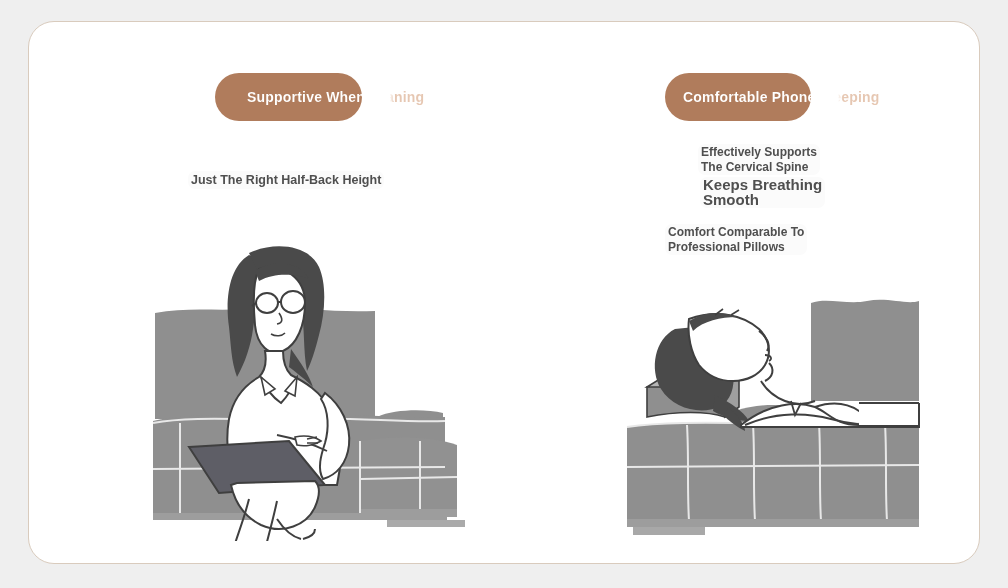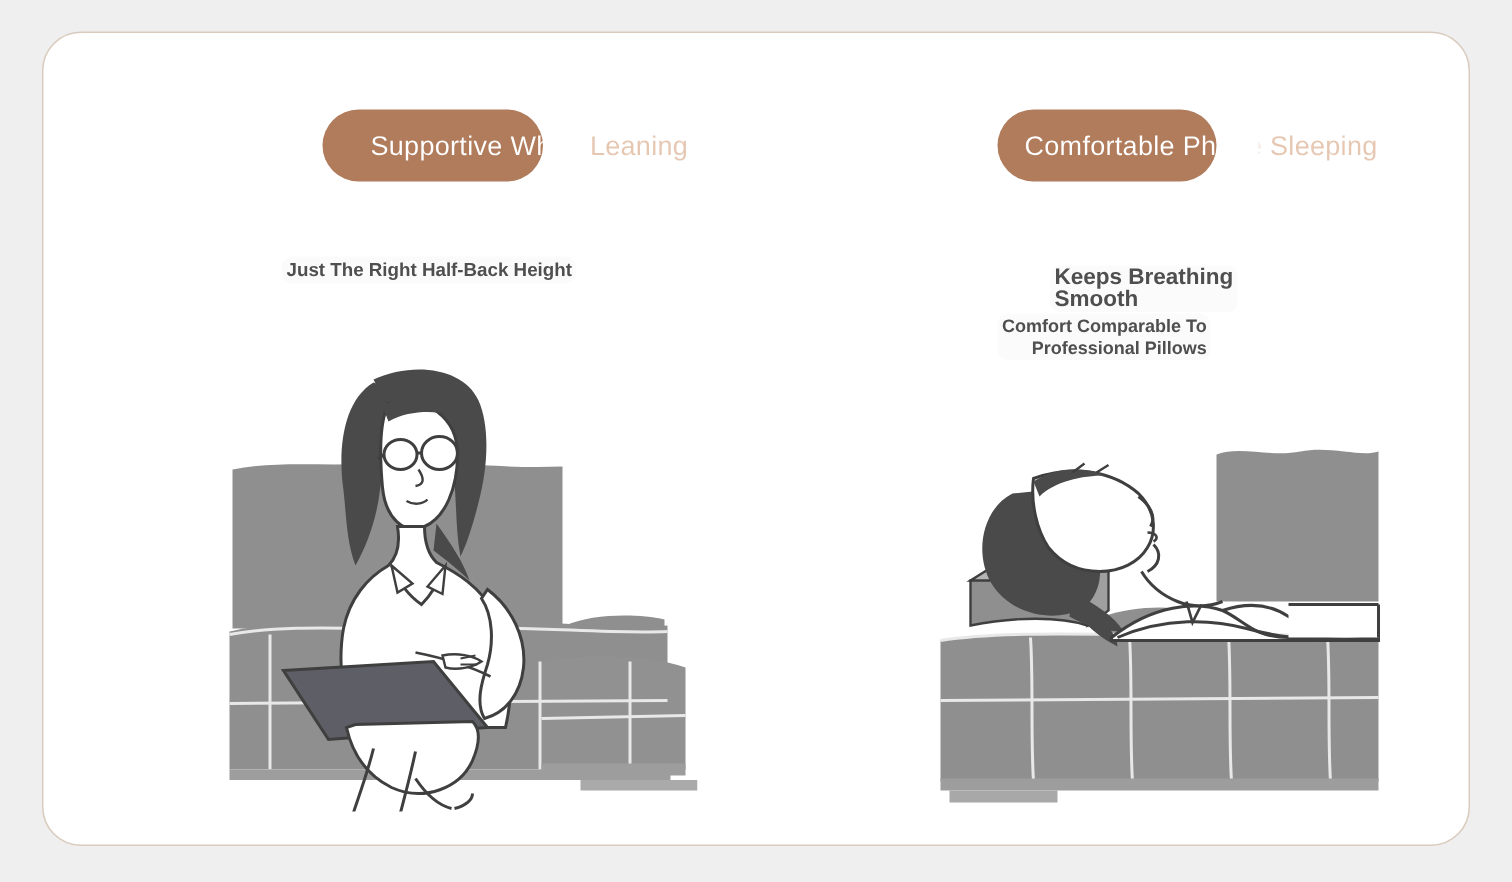--- a/index.html
+++ b/index.html
@@ -29,22 +29,22 @@
   
   .badge-wrap{position:absolute;height:48px;}
   .badge-pill{
     position:absolute;left:0;top:0;height:48px;
     background:#b07c5c;
     border-radius:24px;
   }
   .badge-text{
     position:absolute;top:0;height:48px;
     line-height:48px;
-    font-size:18px;
-    font-weight:400;
+    font-size:14px;
+    font-weight:700;
     letter-spacing:.2px;
     color:#ffffff;
     white-space:nowrap;
     
     background:linear-gradient(90deg,#ffffff 0%,#ffffff 62%,#e6c7b2 64%,#e6c7b2 100%);
     -webkit-background-clip:text;
     background-clip:text;
     -webkit-text-fill-color:transparent;
     color:transparent;
   }
@@ -171,25 +171,27 @@
       </div>
     </div>
 
     <div class="panel panel-right">
 
       <div class="badge-wrap" style="left:160px;top:51px;width:270px;">
         <div class="badge-pill" style="width:146px;"></div>
         <div class="badge-text" style="left:18px;width:250px;">Comfortable Phone Sleeping</div>
       </div>
 
+      <div class="feat" style="left:193px;top:122px;font-size:12px;line-height:14.5px;">Effectively Supports
+The Cervical Spine</div>
 
       <div class="feat" style="left:195px;top:155px;font-size:15px;line-height:14.5px;">Keeps Breathing
 Smooth</div>
 
-      <div class="feat" style="left:160px;top:187px;font-size:12px;line-height:14.5px;text-align:right;">Comfort Comparable To
+      <div class="feat" style="left:160px;top:202px;font-size:12px;line-height:14.5px;">Comfort Comparable To
 Professional Pillows</div>
 
       <div class="illus" style="left:114px;top:269px;">
         <svg width="310" height="250" viewBox="0 0 310 250">
           <g>
 
             <path d="M192 12 C208 6 228 14 248 10 C268 6 288 14 300 10
                      L300 110 L192 110 Z" fill="#8f8f8f"></path>
 
             <path d="M8 136 C60 128 140 134 210 132 C250 131 280 136 300 134

